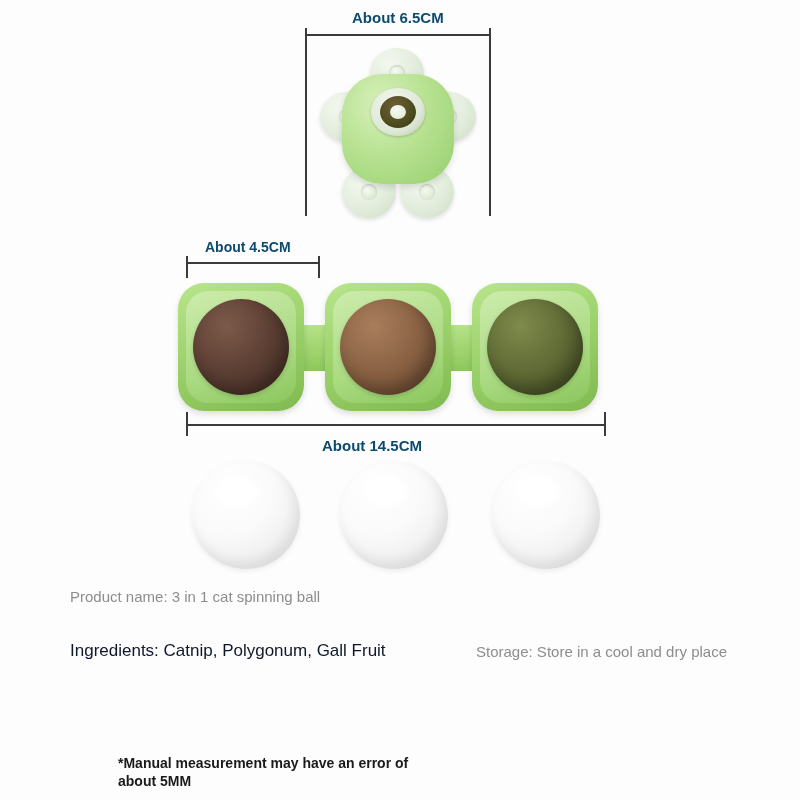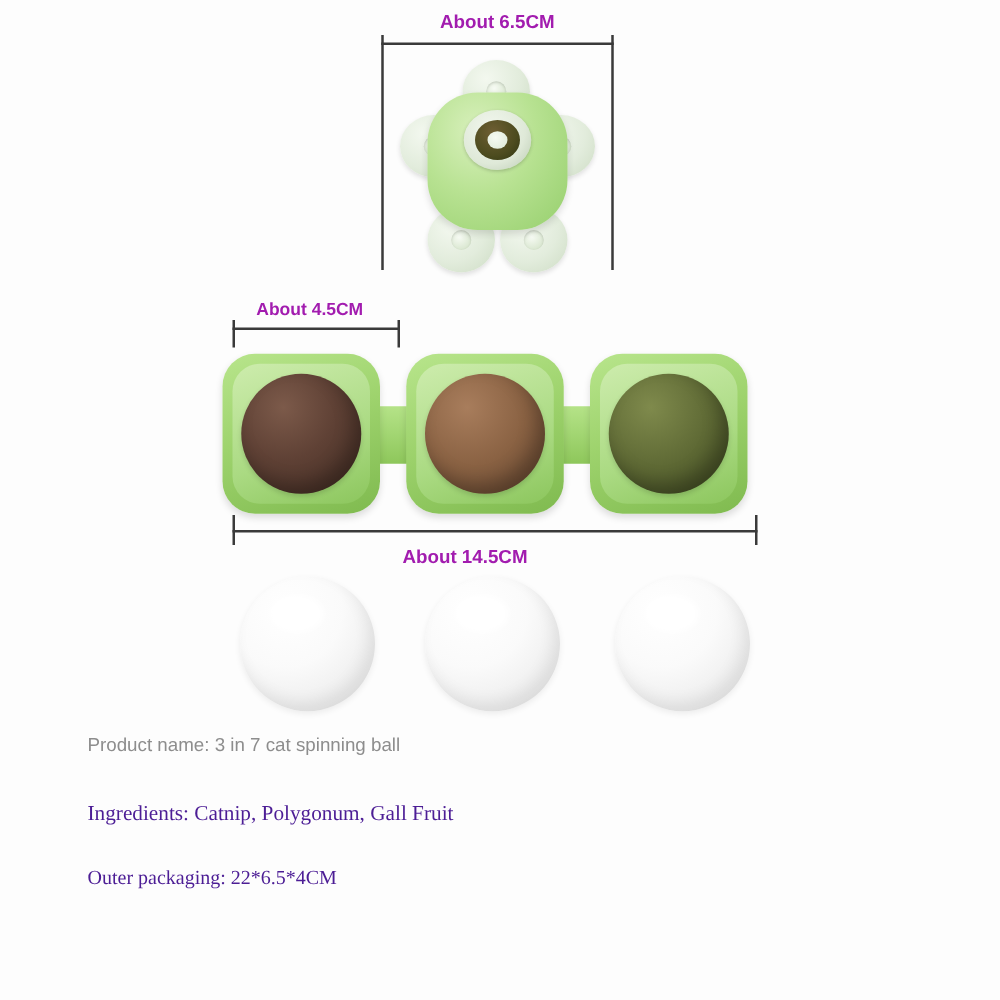--- a/index.html
+++ b/index.html
@@ -18,21 +18,21 @@
   .stage {
     position: absolute;
     inset: 0;
     background: #fdfdfd;
   }
 
   
   .dim-label {
     position: absolute;
     font-weight: bold;
-    color: #a21caf;
+    color: #0c4a6e;
     white-space: nowrap;
   }
   .dim-line {
     position: absolute;
     background: #3a3a3a;
   }
   .dim-line.h { height: 2px; }
   .dim-tick {
     position: absolute;
     width: 2px;
@@ -179,21 +179,21 @@
     background: rgba(255,255,255,0.95);
     filter: blur(3px);
   }
 
   
   .spec {
     position: absolute;
     color: #8d8d8d;
     white-space: nowrap;
   }
-  .spec.dark { color: #4c1d95; font-family: Liberation Serif, serif; }
+  .spec.dark { color: #0f172a; }
   .note {
     position: absolute;
     color: #1a1a1a;
     font-weight: bold;
     line-height: 1.25;
   }
 </style>
 </head>
 <body>
 
@@ -256,20 +256,21 @@
 
   <div class="dim-line h" style="left:186px; top:424px; width:420px;"></div>
   <div class="dim-tick" style="left:186px; top:412px; height:24px;"></div>
   <div class="dim-tick" style="left:604px; top:412px; height:24px;"></div>
   <div class="dim-label" style="left:322px; top:437px; font-size:15px;">About 14.5CM</div>
 
   <div class="cover" style="left:192px; top:461px;"></div>
   <div class="cover" style="left:340px; top:461px;"></div>
   <div class="cover" style="left:492px; top:461px;"></div>
 
-  <div class="spec" style="left:70px; top:588px; font-size:15px;">Product name: 3 in 7 cat spinning ball</div>
+  <div class="spec" style="left:70px; top:588px; font-size:15px;">Product name: 3 in 1 cat spinning ball</div>
 
   <div class="spec dark" style="left:70px; top:641px; font-size:17px;">Ingredients: Catnip, Polygonum, Gall Fruit</div>
-
-  <div class="spec dark" style="left:70px; top:694px; font-size:16px;">Outer packaging: 22*6.5*4CM</div>
-
+  <div class="spec" style="left:476px; top:643px; font-size:15px;">Storage: Store in a cool and dry place</div>
+
+
+  <div class="note" style="left:118px; top:755px; width:330px; font-size:14px;">*Manual measurement may have an error of about 5MM</div>
 
 </div>
 
 </body></html>

